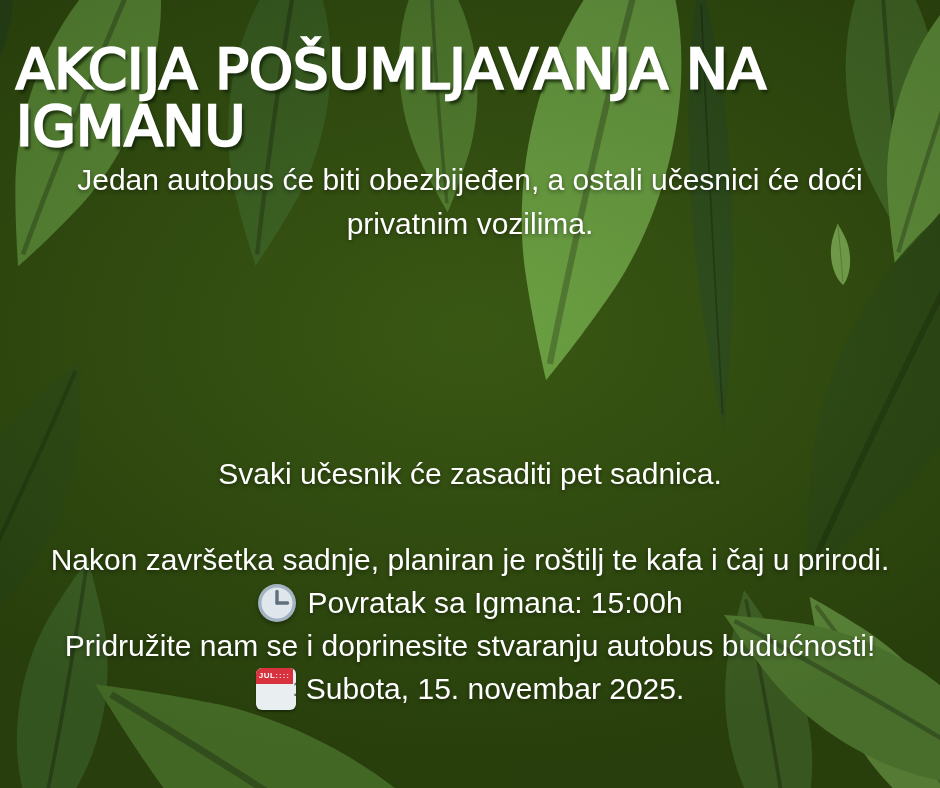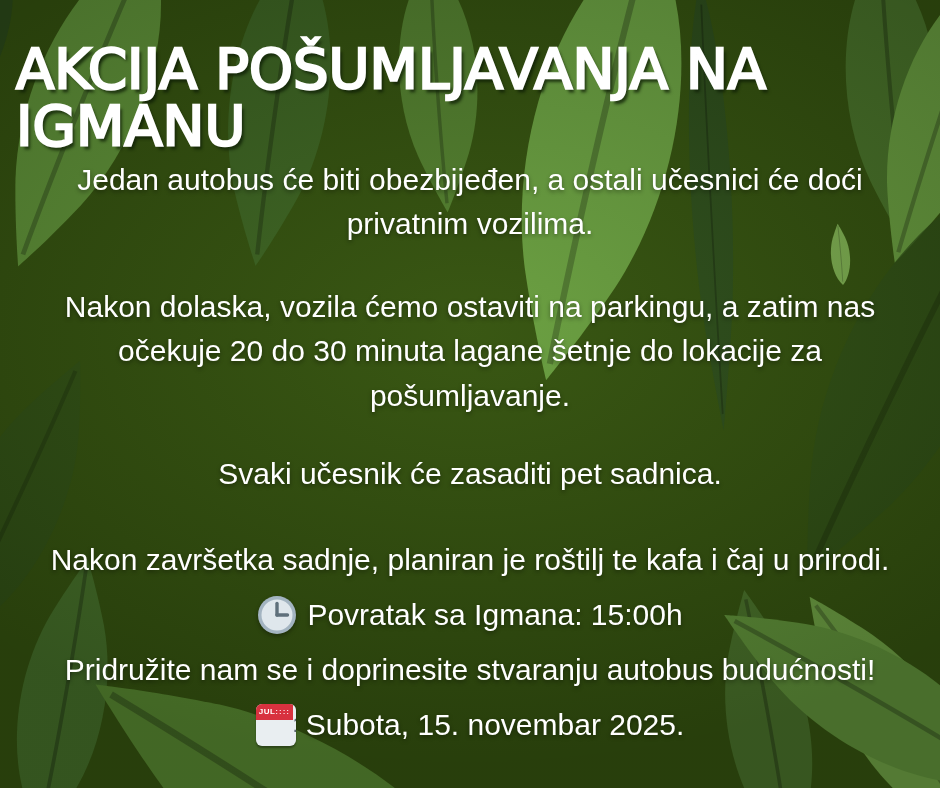--- a/index.html
+++ b/index.html
@@ -34,21 +34,21 @@
     position:absolute;left:50%;transform:translateX(-50%);
     width:850px;text-align:center;
     font-size:30px;line-height:1.48;color:var(--text);
     text-shadow:0 2px 4px rgba(0,0,0,0.40);
   }
   .para-1{top:158px;max-width:840px;text-align:center;}
   .para-2{top:285px;max-width:840px;}
   .para-3{top:452px;width:840px;}
   .bottom-block{
     position:absolute;top:538px;left:0;width:940px;
-    display:flex;flex-direction:column;align-items:center;gap:12px;
+    display:flex;flex-direction:column;align-items:center;gap:0;
     font-size:30px;color:var(--text);
     text-shadow:0 2px 4px rgba(0,0,0,0.40);
   }
   .bottom-row{
     display:flex;align-items:center;justify-content:center;gap:10px;
     height:43px;line-height:43px;white-space:nowrap;
   }
   .clock{width:40px;height:40px;flex:0 0 auto;filter:drop-shadow(0 2px 2px rgba(0,0,0,0.35));}
   .clock .rim{fill:var(--clock-rim);}
   .clock .face{fill:var(--clock-face);}
@@ -101,21 +101,20 @@
   <use href="#leaf" transform="translate(-20,810) rotate(160) scale(0.9)" color="#2c4a16"></use>
 </svg>
 <div class="vignette"></div>
 
 <div class="content">
 
   <h1 class="poster-title">AKCIJA POŠUMLJAVANJA NA
 IGMANU</h1>
 
   <p class="para para-1">Jedan autobus će biti obezbijeđen, a ostali učesnici će doći privatnim vozilima.</p>
-  <p class="para para-2">Nakon dolaska, vozila ćemo ostaviti na parkingu, a zatim nas očekuje 20 do 30 minuta lagane šetnje do lokacije za pošumljavanje.</p>
   <p class="para para-3">Svaki učesnik će zasaditi pet sadnica.</p>
 
   <div class="bottom-block">
 
     <div class="bottom-row">
       <span>Nakon završetka sadnje, planiran je roštilj te kafa i čaj u prirodi.</span>
     </div>
 
 
     <div class="bottom-row">

